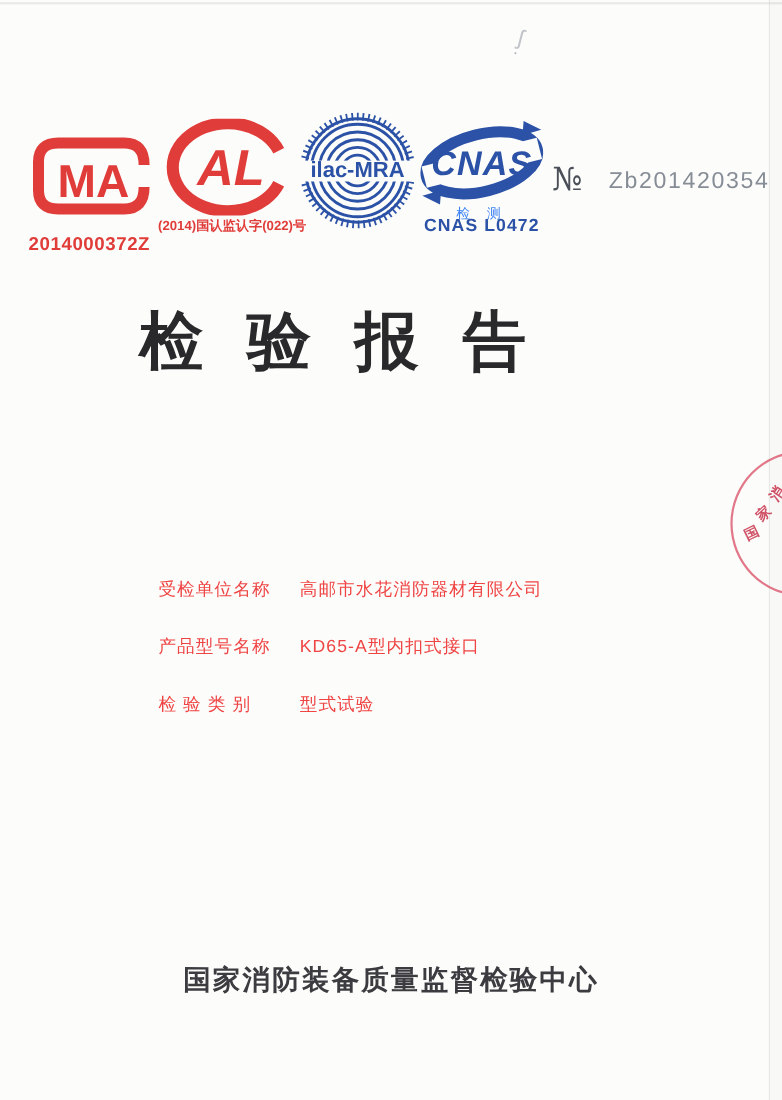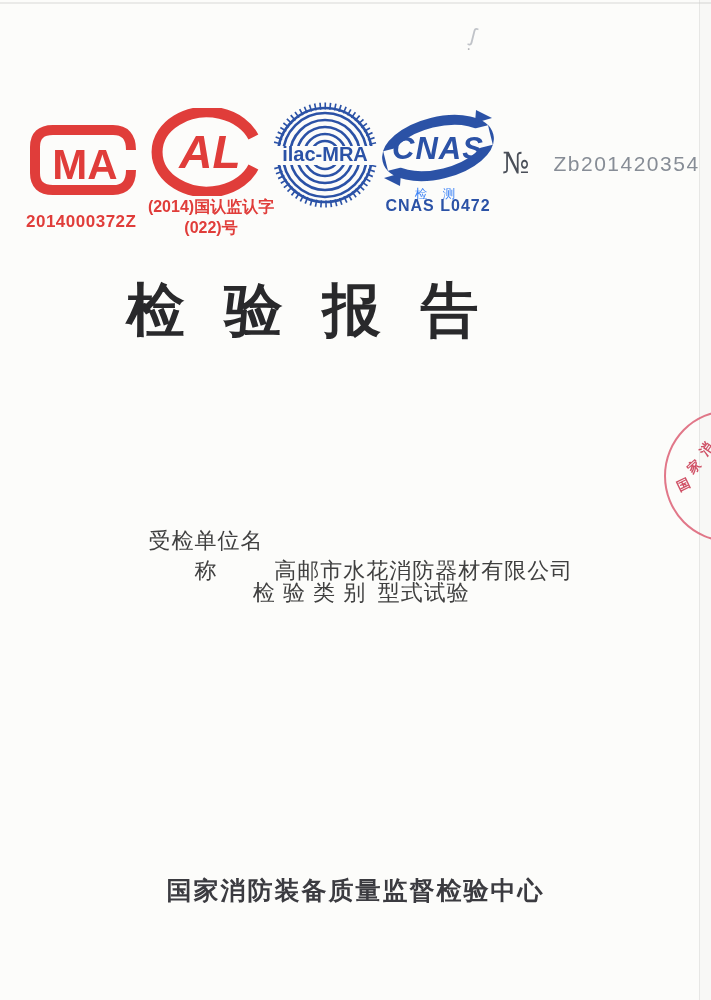--- a/index.html
+++ b/index.html
@@ -15,39 +15,39 @@
   .artifact-squiggle{position:absolute;left:471px;top:24px;font-size:20px;color:#c0c3c8;transform:rotate(14deg);}
   .artifact-dot{position:absolute;left:466px;top:40px;font-size:16px;color:#b5b6ba;}
 
   
   .logo{position:absolute;}
   .cma-svg{left:30px;top:124px;}
   .cma-number{position:absolute;left:26px;top:212px;width:130px;
     color:#e03d3a;font-weight:bold;font-size:17px;letter-spacing:.5px;}
   .cal-svg{left:150px;top:108px;}
   .cal-caption{position:absolute;left:141px;top:197px;width:140px;text-align:center;
-    color:#e03d3a;font-weight:bold;font-size:16px;}
+    color:#e03d3a;font-weight:bold;font-size:12px;}
   .ilac-svg{left:270px;top:100px;}
   .cnas-svg{left:382px;top:108px;}
   .cnas-caption{position:absolute;left:382px;top:186px;width:112px;text-align:center;
     color:#3b82f6;font-size:12.5px;letter-spacing:6px;}
   .cnas-code{position:absolute;left:376px;top:197px;width:124px;text-align:center;
     color:#2b52a6;font-weight:bold;font-size:16px;letter-spacing:1px;}
 
   
   .serial{position:absolute;left:502px;top:146px;color:#4a4f58;}
   .serial-prefix{font-family:"DejaVu Serif", serif;font-size:29px;}
   .serial-number{font-size:21px;color:#878d96;letter-spacing:1.5px;margin-left:24px;position:relative;top:-2px;}
 
   
   .report-title{position:absolute;left:0;top:272px;width:605px;text-align:center;
     font-size:58px;font-weight:800;color:#29292b;letter-spacing:40px;padding-left:40px;box-sizing:border-box;}
 
   
-  .fields{position:absolute;left:144px;top:526px;font-size:22px;color:#404040;text-align:center;}
+  .fields{position:absolute;left:144px;top:526px;font-size:16px;color:#ef4444;}
   .field-row{height:52px;}
   .field-label{display:inline-block;width:124px;letter-spacing:1px;}
   .field-value{letter-spacing:1px;}
 
   
   .footer-org{position:absolute;left:0;top:874px;width:711px;text-align:center;
     font-size:25px;font-weight:700;color:#3b3b40;letter-spacing:2px;}
 
   
   .seal{position:absolute;left:664px;top:410px;width:130px;height:132px;border-radius:50%;
@@ -107,20 +107,24 @@
 </div>
 
 <div class="report-title">检验报告</div>
 
 <div class="fields">
   <div class="field-row">
     <span class="field-label">受检单位名称</span>
     <span class="field-value">高邮市水花消防器材有限公司</span>
   </div>
   <div class="field-row">
+    <span class="field-label">产品型号名称</span>
+    <span class="field-value">KD65-A型内扣式接口</span>
+  </div>
+  <div class="field-row">
     <span class="field-label">检 验 类 别</span>
     <span class="field-value">型式试验</span>
   </div>
 </div>
 
 <div class="footer-org">国家消防装备质量监督检验中心</div>
 
 <div class="seal">
   <span class="seal-char seal-c1">国</span>
   <span class="seal-char seal-c2">家</span>

